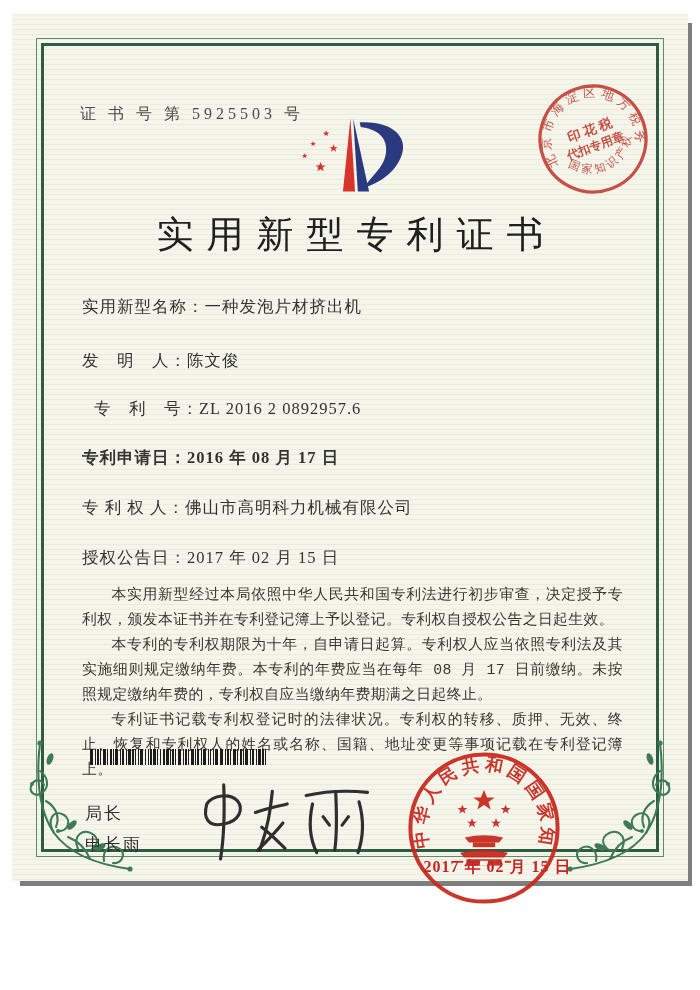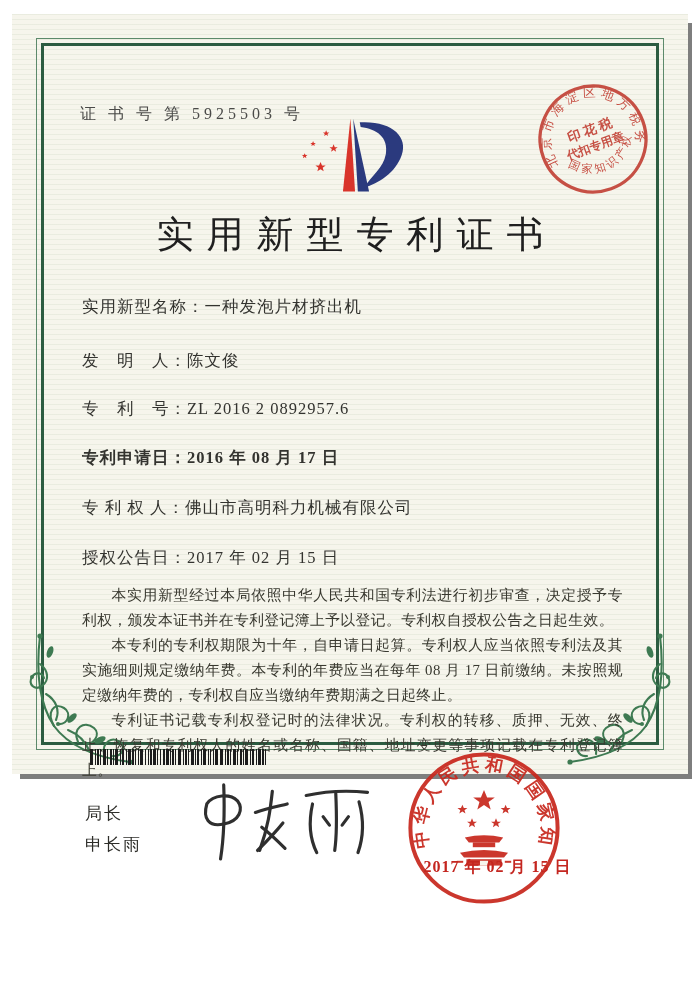--- a/index.html
+++ b/index.html
@@ -2,43 +2,43 @@
 <html><head>
 <meta charset="utf-8">
 <style>
   html,body{margin:0;padding:0;}
   body{
     width:700px;height:990px;position:relative;background:#ffffff;
     font-family:"Liberation Serif","DejaVu Serif",serif;
     overflow:hidden;
   }
   .paper{
-    position:absolute;left:12px;top:14px;width:676px;height:760px;
+    position:absolute;left:12px;top:14px;width:676px;height:867px;
     background-color:#f6f5ec;
     background-image:repeating-linear-gradient(180deg, rgba(150,175,140,.13) 0 1px, rgba(255,255,255,0) 1px 5px);
     box-shadow:6px 7px 0 -2px rgba(40,40,40,.6);
   }
   .frame-outer{
     position:absolute;inset:24px;border:1px solid #5d8a6b;pointer-events:none;
   }
   .frame-inner{
     position:absolute;inset:29px;border:3px solid #2c5c41;pointer-events:none;
   }
   .cert-no{
     position:absolute;left:68px;top:90px;font-size:16px;color:#4a4a48;letter-spacing:4px;
   }
   .logo{position:absolute;left:264px;top:99px;width:160px;height:84px;}
   .tax-stamp{position:absolute;left:518px;top:62px;width:126px;height:126px;opacity:.88;}
   .title{
     position:absolute;left:0;top:196px;width:100%;text-align:center;
     font-size:37px;font-weight:normal;color:#1f1f1f;letter-spacing:13px;margin:0;text-indent:13px;
   }
   .field{position:absolute;left:70px;font-size:16.5px;color:#33332f;letter-spacing:1px;white-space:nowrap;}
-  .f0{top:282px;} .f1{top:336px;} .f2{top:384px;} .f3{top:433px;font-weight:bold;} .f4{top:483px;} .f5{top:533px;text-align:right;}
-  .paras{position:absolute;left:70px;top:569px;width:541px;}
+  .f0{top:282px;} .f1{top:336px;} .f2{top:384px;margin-left:12px;} .f3{top:433px;font-weight:bold;} .f4{top:483px;} .f5{top:533px;text-align:right;}
+  .paras{position:absolute;left:70px;top:569px;width:541px;font-family:Liberation Mono, monospace;}
   .paras p{
     margin:0;font-size:14.8px;line-height:25px;color:#38382f;text-indent:2em;
     text-align:justify;letter-spacing:.4px;
   }
   .barcode{position:absolute;left:78px;top:735px;width:178px;height:16px;}
   .signer{position:absolute;left:73px;top:784px;font-family:Liberation Serif, serif;
     font-size:17px;color:#2e2e2a;line-height:31px;letter-spacing:2px;}
   .signature{position:absolute;left:180px;top:766px;width:185px;height:86px;}
   .office-seal{position:absolute;left:392px;top:734px;width:160px;height:160px;opacity:.93;}
   .seal-date{

